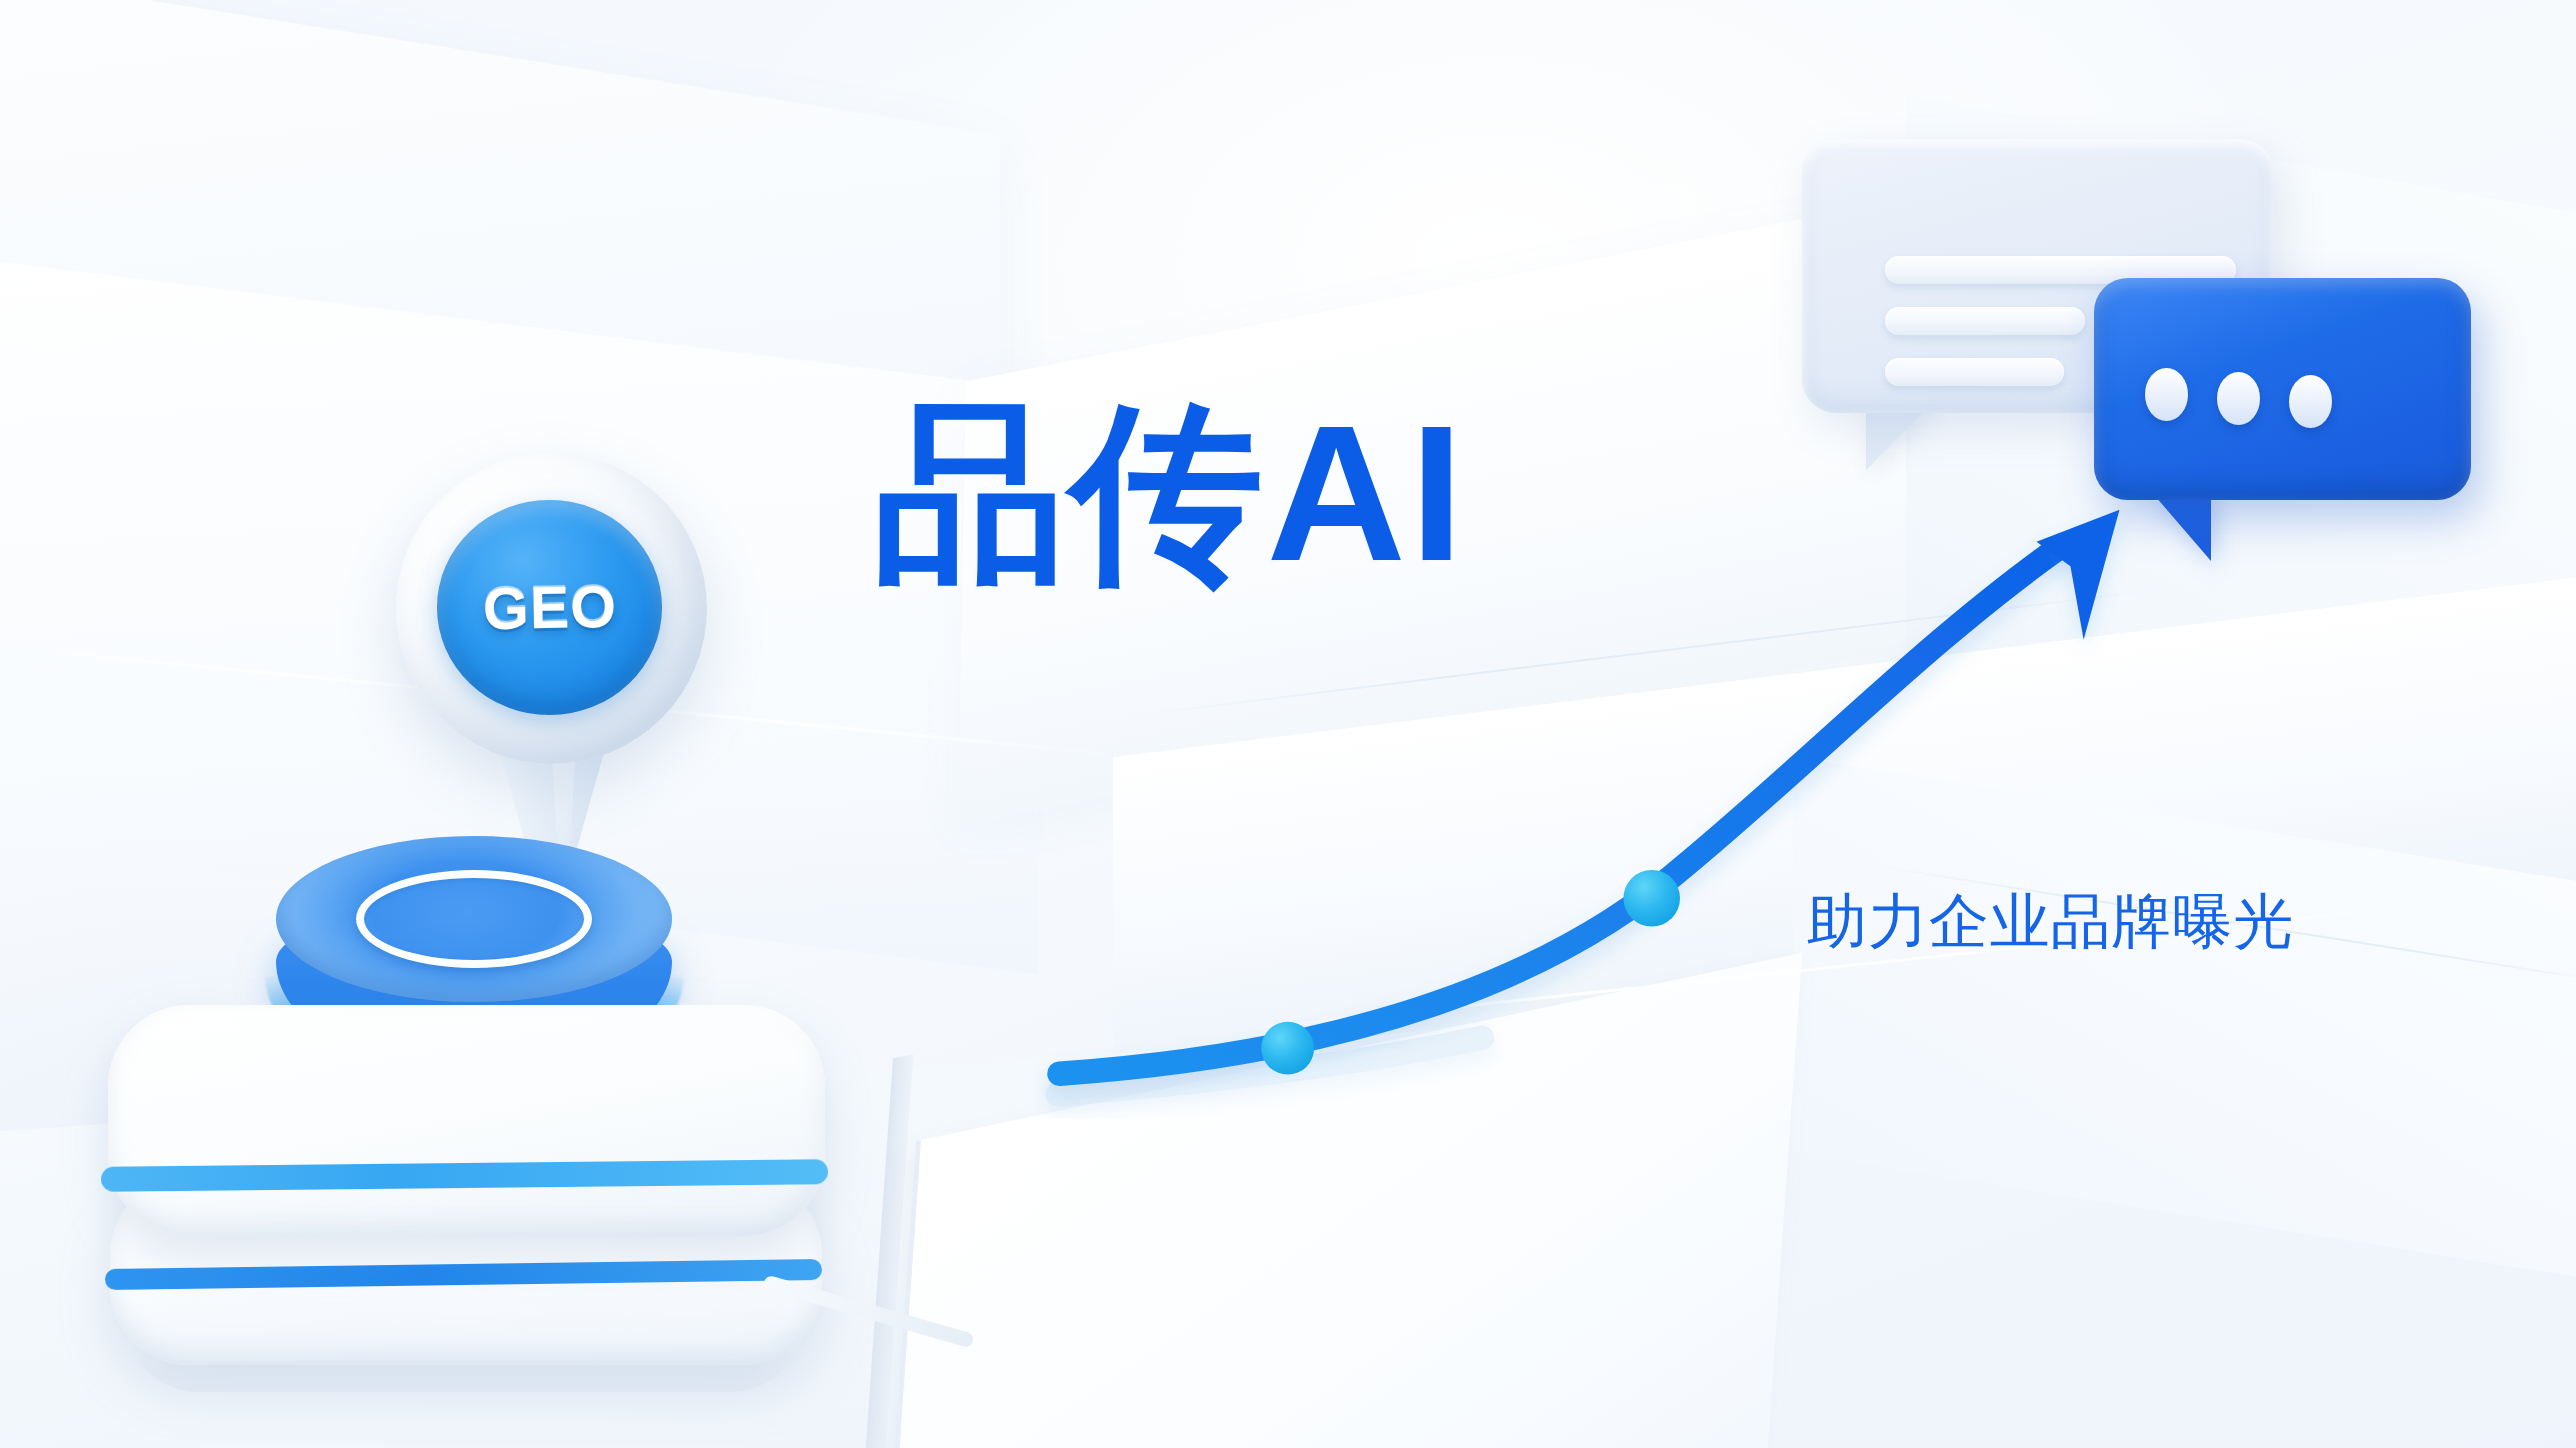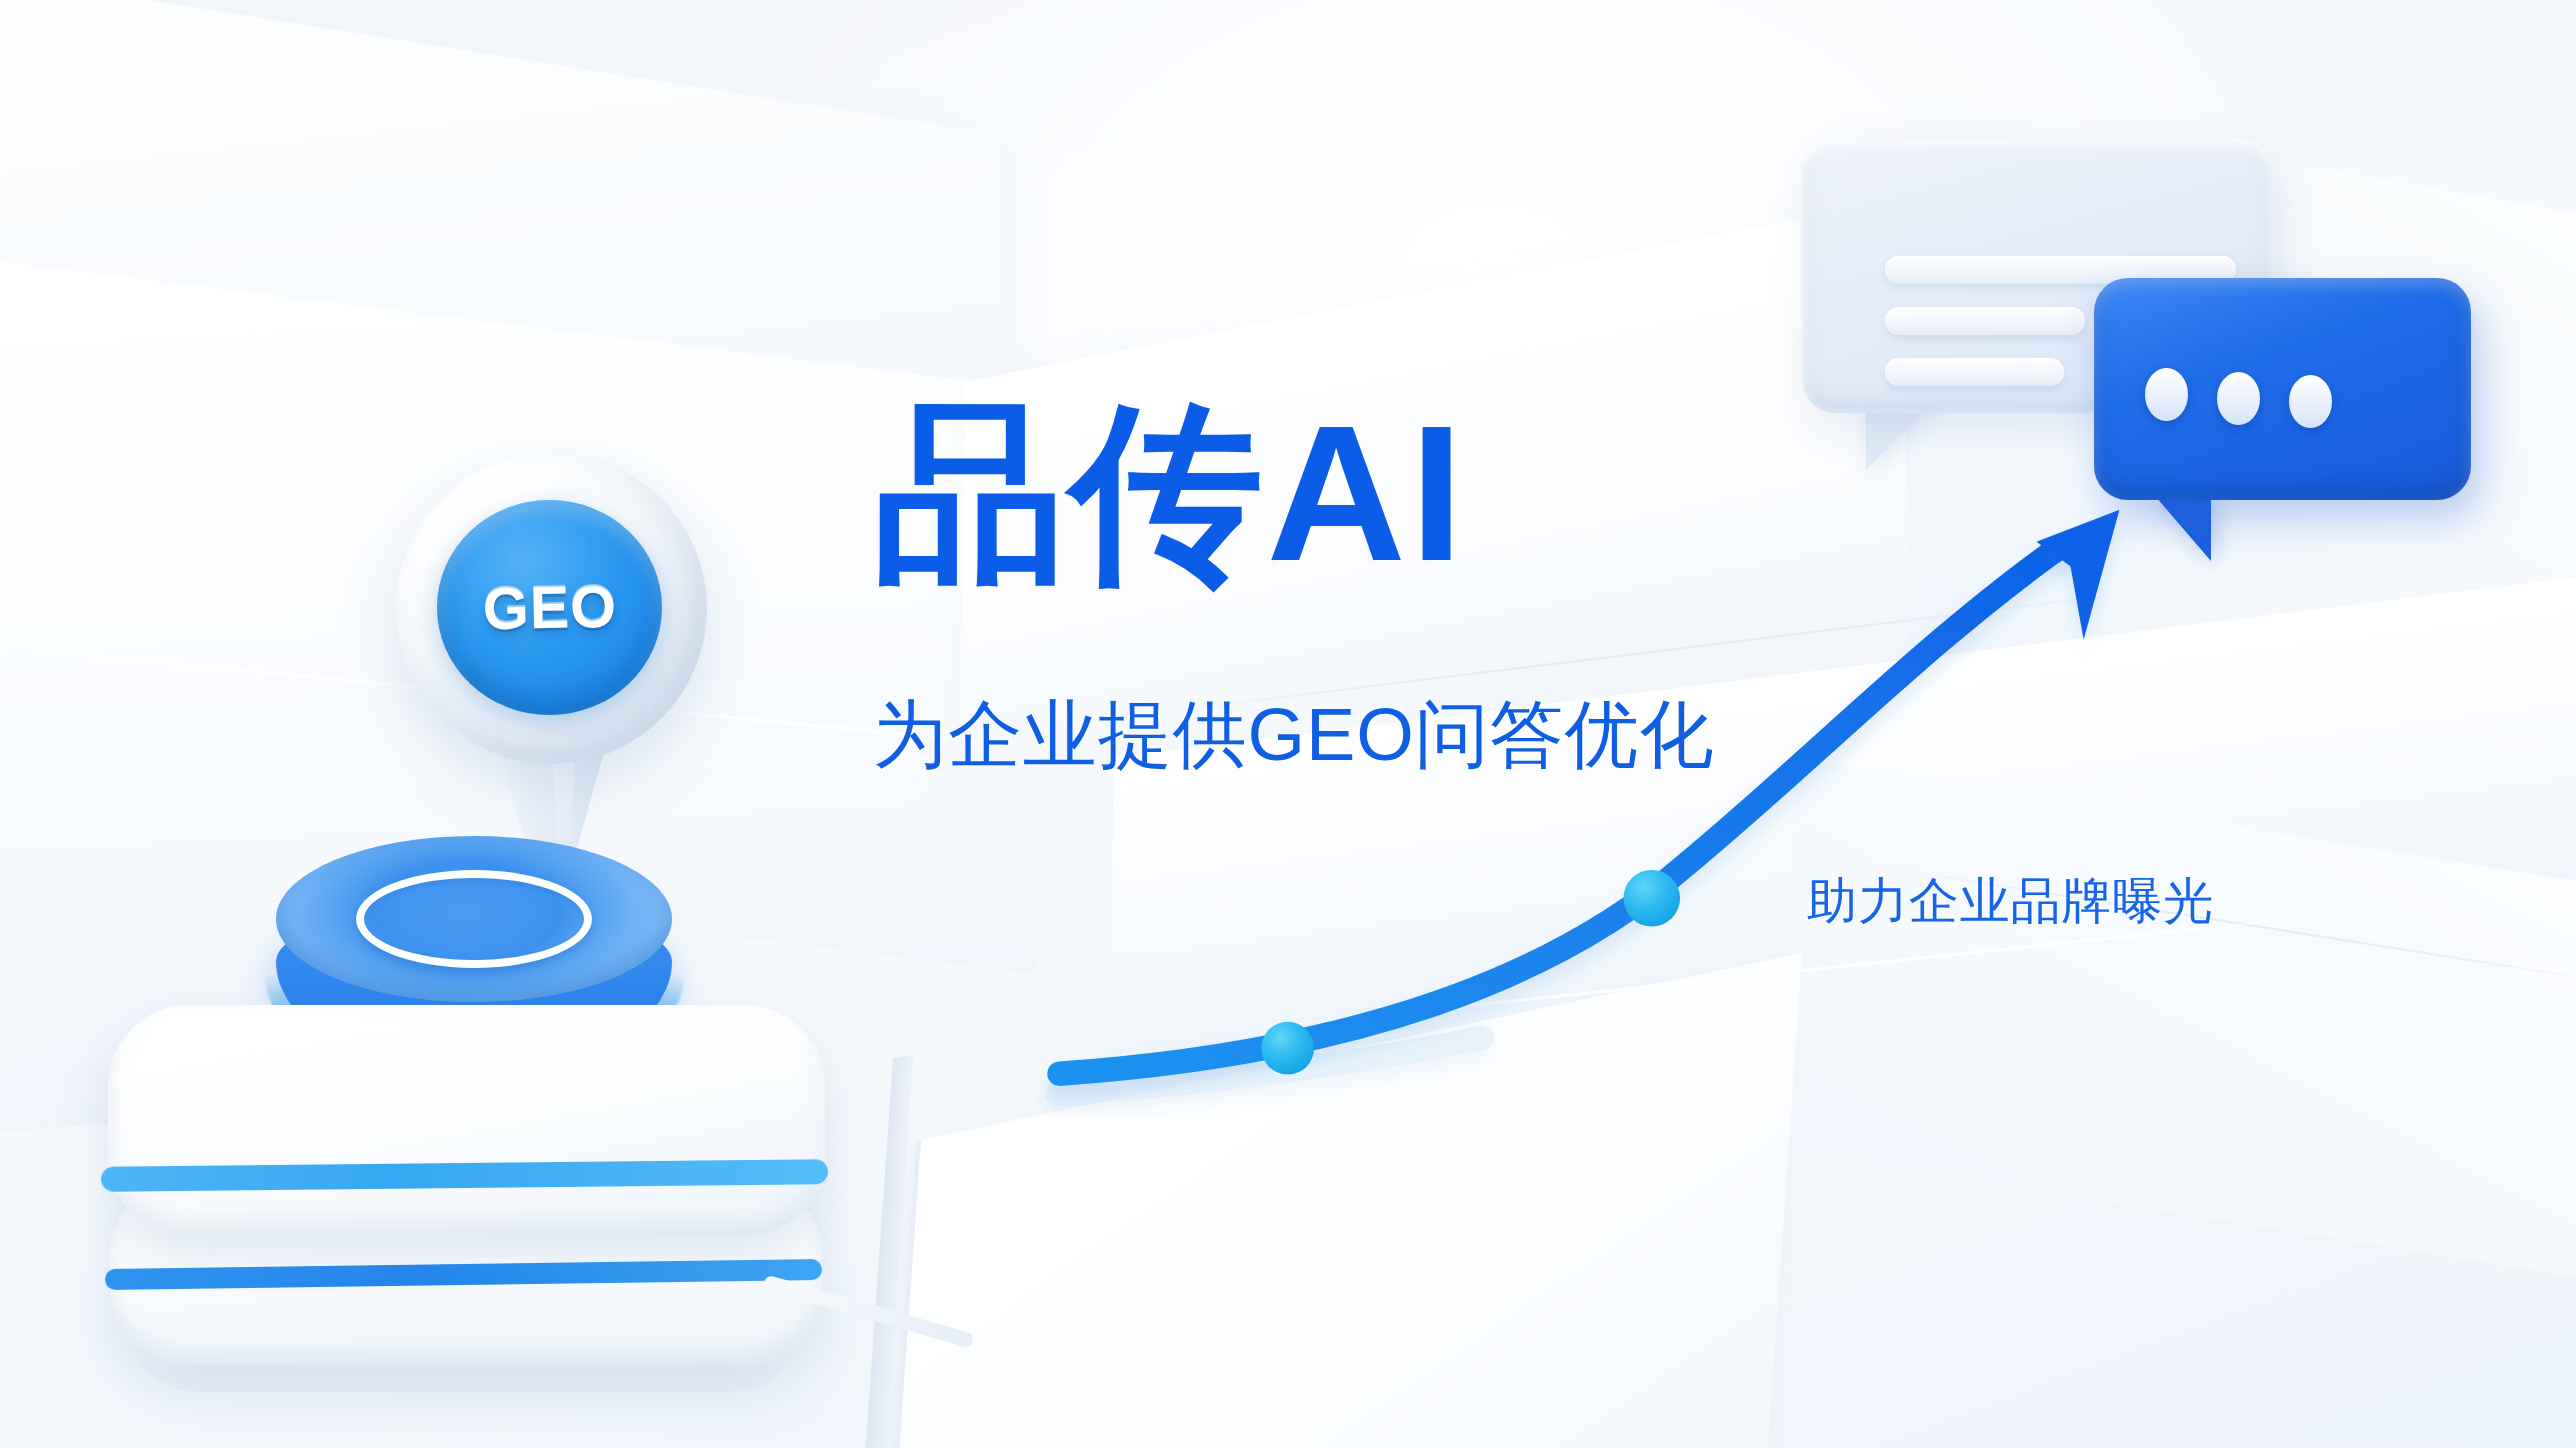--- a/index.html
+++ b/index.html
@@ -379,22 +379,22 @@
     font-family: "Liberation Sans", "DejaVu Sans", sans-serif;
   }
   .side-text .ln1 {
     display: block;
     font-size: 59px; line-height: 1.05;
     margin-left: 104px;
     white-space: nowrap;
   }
   .side-text .ln2 {
     display: block;
-    font-size: 50px; line-height: 1.05;
-    margin-top: 21px;
+    font-size: 60px; line-height: 1.05;
+    margin-top: 36px;
     white-space: nowrap;
   }
 </style>
 </head>
 <body>
 
 <div class="stage">
 
   <div class="bg-layer">
     <div class="slab slab-wall-left"></div>
@@ -469,20 +469,19 @@
     <div class="ped-cyl-ring"></div>
     <div class="ped-foot"></div>
     <div class="ped-box-bot"></div>
     <div class="ped-stripe-2"></div>
     <div class="ped-box-top"></div>
     <div class="ped-stripe-1"></div>
     <div class="ped-cable"></div>
   </div>
 
   <div class="title">品传AI</div>
-  <div class="subtitle">为企业提供GEO问答优化</div>
 
   <div class="side-text">
     <span class="ln2">助力企业品牌曝光</span>
   </div>
 
 </div>
 
 
 </body></html>

